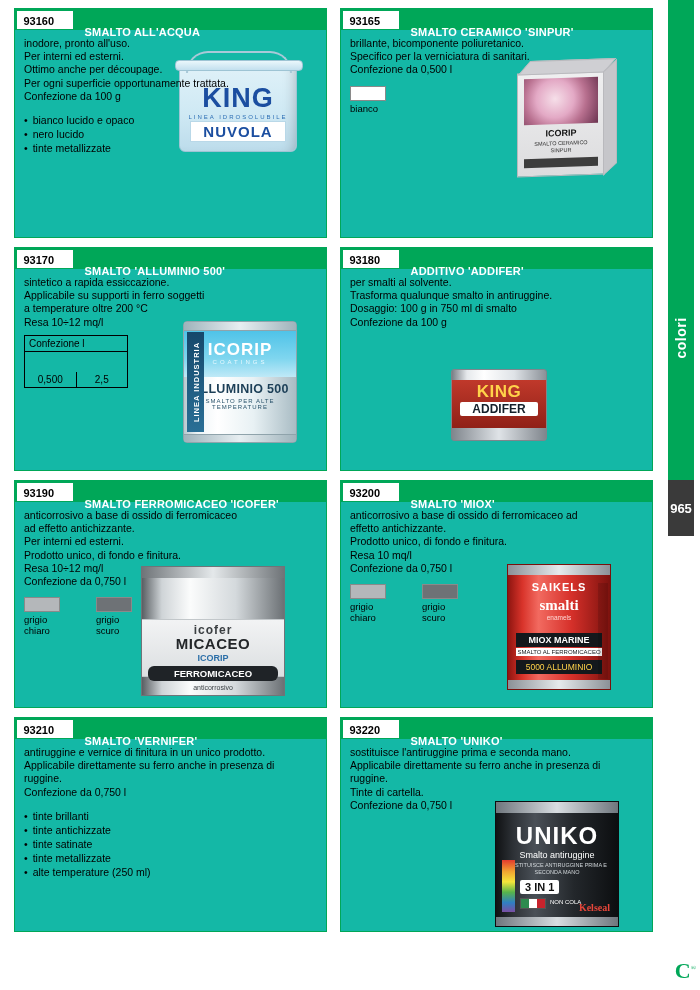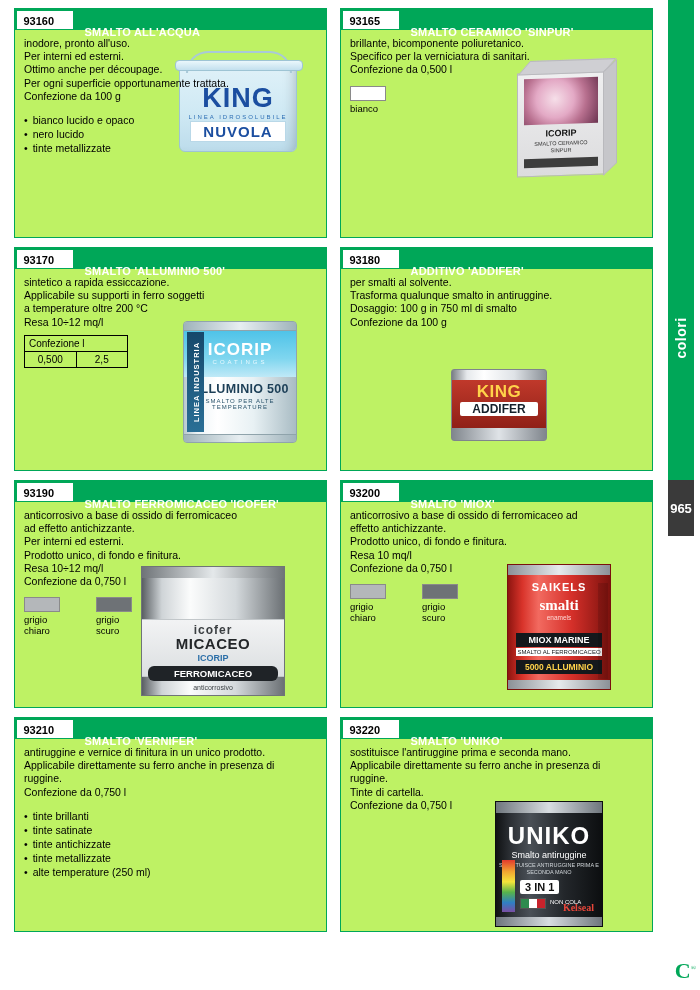--- a/index.html
+++ b/index.html
@@ -71,21 +71,21 @@
   .grid {
     position: absolute;
     left: 14px; top: 8px;
     width: 640px;
   }
   .row { display: flex; gap: 13px; }
 
   .card {
     width: 313px;
     border: 1.5px solid #00a758;
-    background: #bef264;
+    background: #14b8a6;
     position: relative;
     margin-bottom: 9px;
     overflow: hidden;
   }
   .card.h1 { height: 230px; }
   .card.h2 { height: 224px; }
   .card.h3 { height: 228px; }
   .card.h4 { height: 215px; }
 
   .card-head {
@@ -177,20 +177,21 @@
   }
   .conf-table .ct-row {
     display: flex;
     border: 1px solid #000;
   }
   .conf-table .ct-cell {
     flex: 1;
     font-size: 10px;
     padding: 2px 4px;
     text-align: center;
+    margin-top: 20px;
   }
   .conf-table .ct-cell + .ct-cell { border-left: 1px solid #000; }
 
   
   .prod {
     position: absolute;
     z-index: 1;
   }
 
   
@@ -477,21 +478,21 @@
     font-size: 9px; font-weight: bold; text-align: center; padding: 2px 0;
   }
   .miox .band2 {
     position: absolute; left: 8px; right: 8px; top: 83px;
     background: #ffffff; color: #14181c;
     font-size: 6px; text-align: center; padding: 1px 0;
   }
   .miox .band3 {
     position: absolute; left: 8px; right: 8px; top: 95px;
     background: #14181c; color: #ffd24a;
-    font-size: 8.5px; font-weight: bold; text-align: center; padding: 2px 1px;
+    font-size: 8.5px; font-weight: normal; text-align: center; padding: 2px 1px;
   }
   .miox .sidetext {
     position: absolute; right: 2px; top: 18px;
     width: 10px; height: 96px;
     background: rgba(0,0,0,.12);
   }
 
   
   .vern {
     width: 118px; height: 120px;
@@ -537,21 +538,21 @@
     font-size: 6px; font-weight: bold; padding: 2px 4px;
   }
   .vern .arex {
     position: absolute; left: 0; right: 0; bottom: 2px;
     text-align: center; font-size: 9px; font-weight: bold; color: #c2261f;
     font-family: "Liberation Serif", serif;
   }
 
   
   .uniko {
-    width: 108px; height: 126px;
+    width: 124px; height: 126px;
     background: linear-gradient(90deg,#101214 0%,#2d3136 14%,#4a5057 32%,#23272b 64%,#0c0e10 100%);
     border: 1px solid #0b0d0f;
     position: relative;
     overflow: hidden;
   }
   .uniko .top {
     position: absolute; top:0; left:0; right:0; height: 11px;
     background: linear-gradient(90deg,#6f767d,#d8dde1,#6f767d);
   }
   .uniko .bot {
@@ -810,22 +811,22 @@
           <div class="code">93210</div>
           <div class="title">SMALTO 'VERNIFER'</div>
         </div>
         <div class="body">
           <div class="desc">antiruggine e vernice di finitura in un unico prodotto.
 Applicabile direttamente su ferro anche in presenza di
 ruggine.
 Confezione da 0,750 l</div>
           <div class="bullets">
             <div>tinte brillanti</div>
+            <div>tinte antichizzate</div>
             <div>tinte satinate</div>
-            <div>tinte antichizzate</div>
             <div>tinte metallizzate</div>
             <div>alte temperature (250 ml)</div>
           </div>
         </div>
       </div>
 
       <div class="card h4">
         <div class="card-head">
           <div class="code">93220</div>
           <div class="title">SMALTO 'UNIKO'</div>

